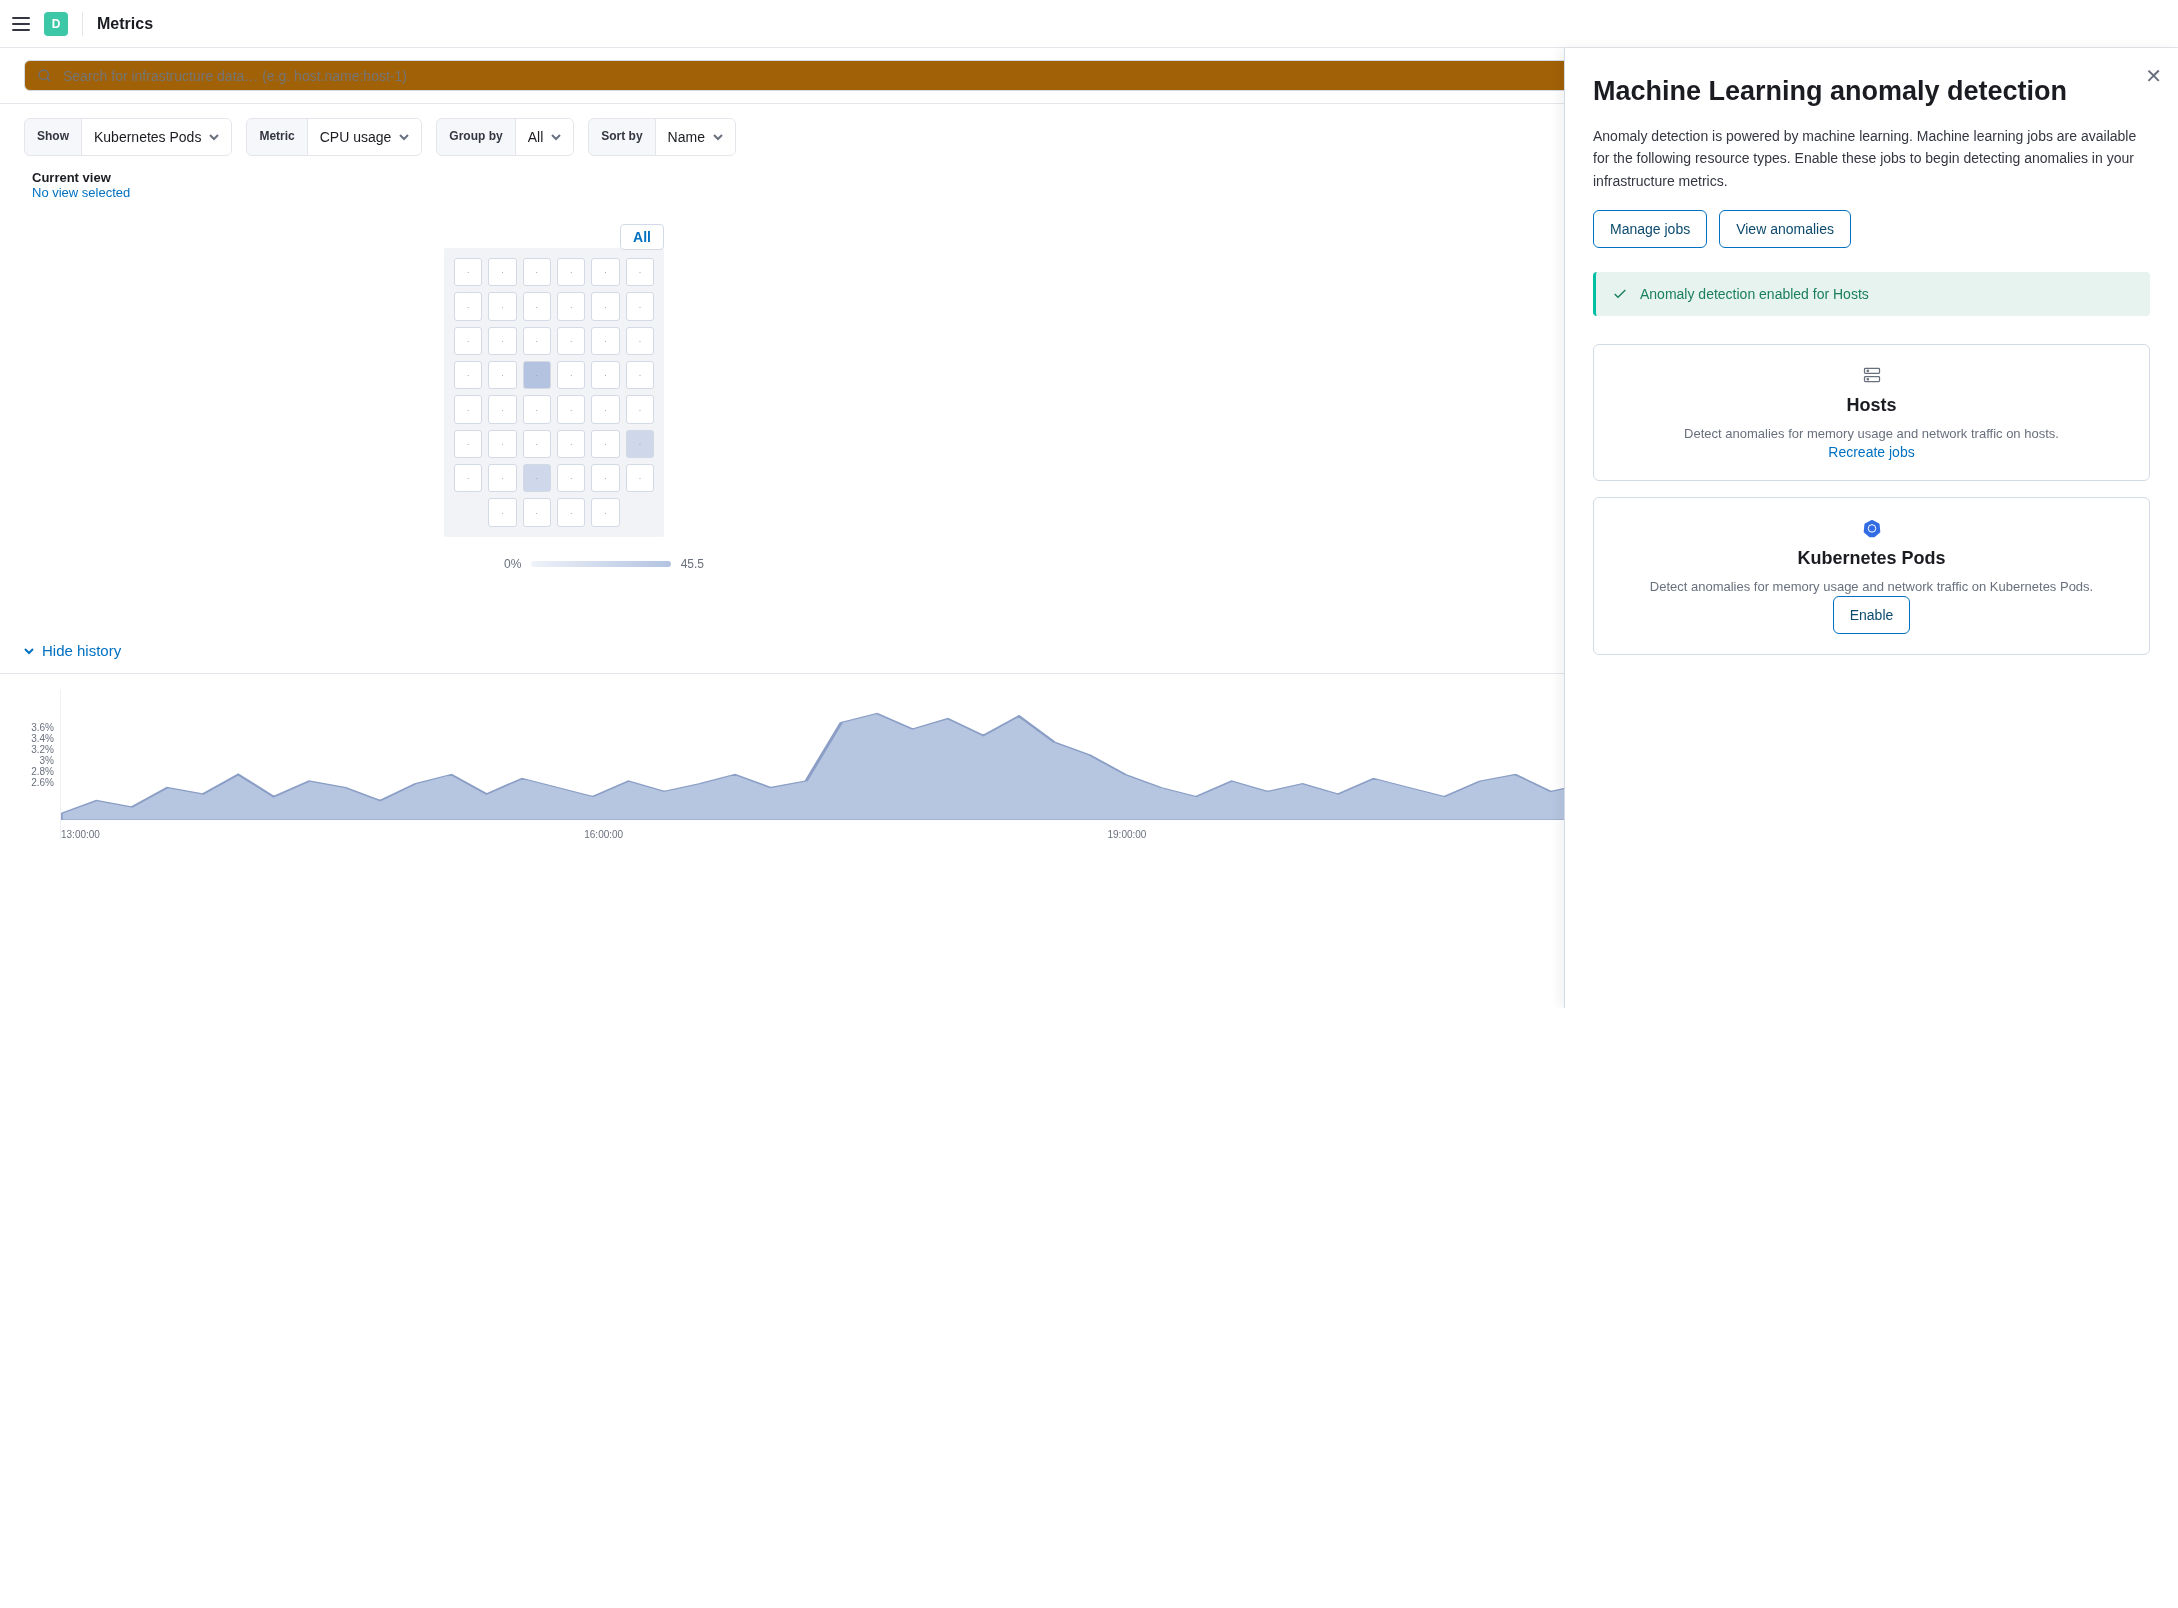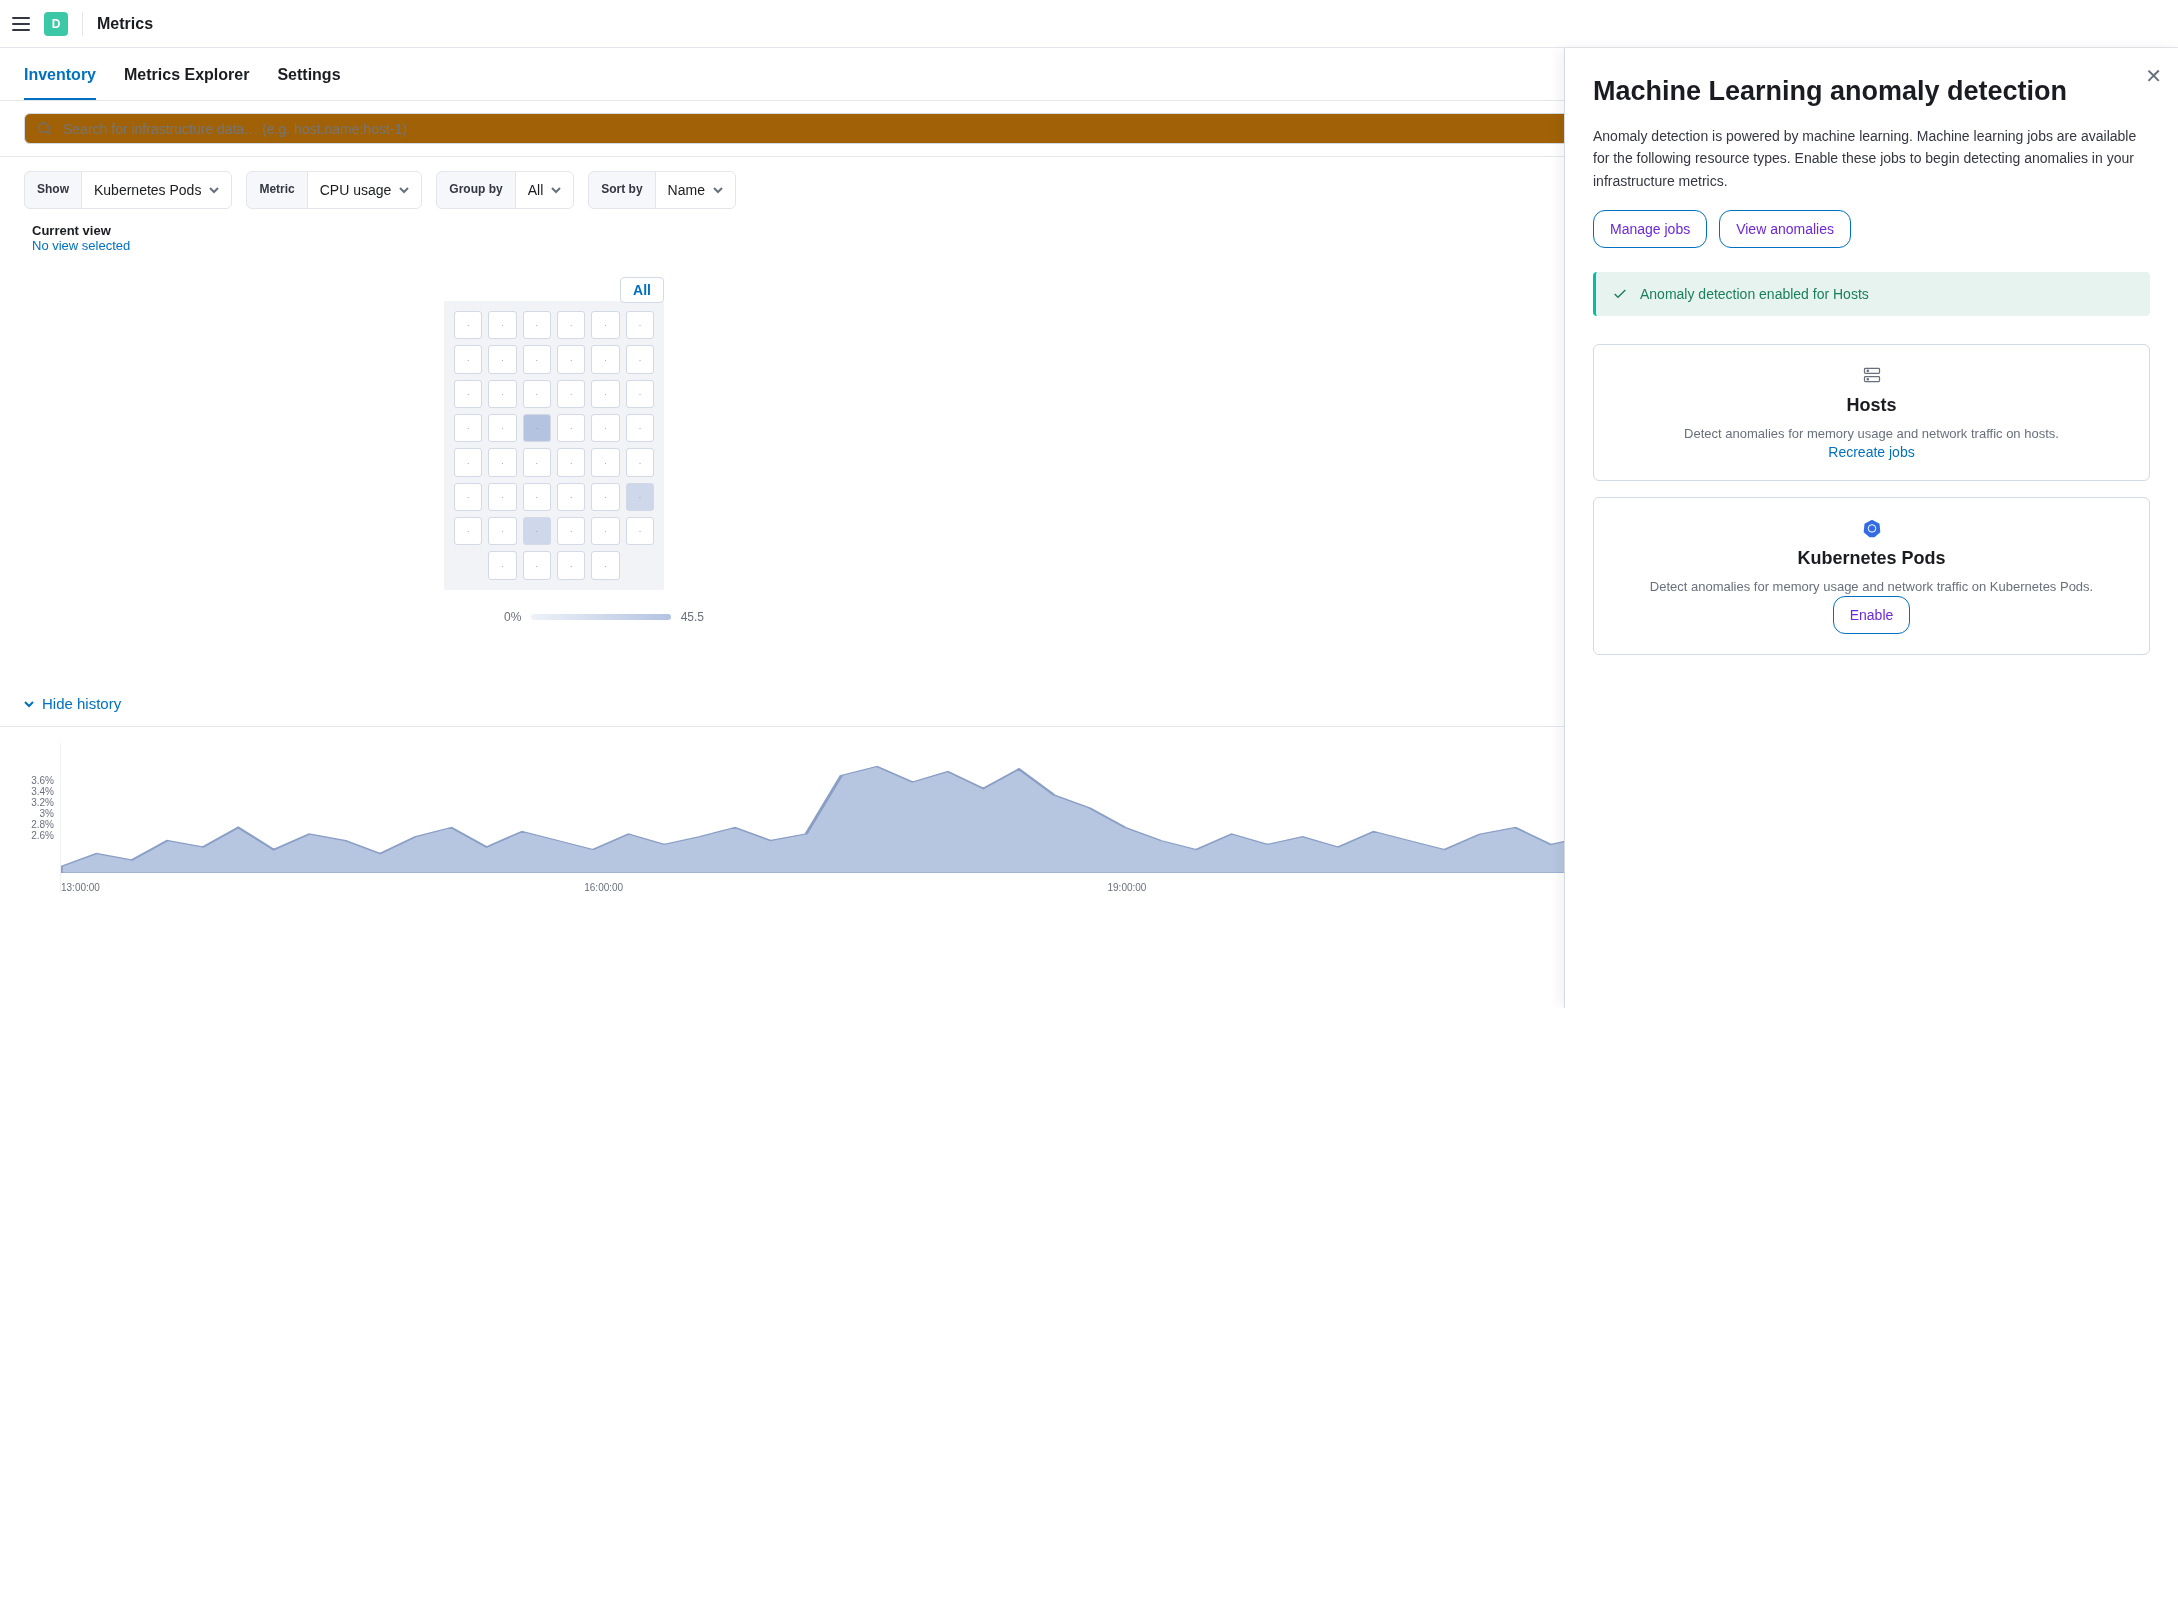--- a/index.html
+++ b/index.html
@@ -45,21 +45,21 @@
 .chart-y span{padding-right:6px}
 .chart-plot{flex:1;position:relative;border-left:1px solid #eef0f4}
 .chart-x{position:absolute;bottom:0;left:0;right:0;display:flex;font-size:10px;color:#69707d}
 .chart-x span{flex:1}
 .area-path{fill:#a6b8d9;stroke:#6d87b8;stroke-width:1;opacity:.8}
 .flyout{position:absolute;top:0;right:0;width:614px;height:100%;background:#fff;border-left:1px solid #d3dae6;box-shadow:-4px 0 12px rgba(0,0,0,.06);padding:28px;overflow:auto}
 .flyout-close{position:absolute;top:16px;right:16px;cursor:pointer;font-size:20px;color:#69707d;background:none;border:0}
 .flyout h1{font-size:27px;font-weight:600;margin-bottom:18px}
 .flyout-desc{font-size:14px;line-height:1.6;color:#343741;margin-bottom:18px}
 .fly-btns{display:flex;gap:12px;margin-bottom:24px}
-.btn-outline{border:1px solid #0071c2;color:#6d28d9;background:#fff;padding:10px 16px;border-radius:12px;font-size:14px;cursor:pointer;font-weight:500}
+.btn-outline{border:1px solid #0071c2;color:#0c4a6e;background:#fff;padding:10px 16px;border-radius:6px;font-size:14px;cursor:pointer;font-weight:500}
 .callout{background:#e6f3ee;border-left:3px solid #00bfa5;padding:14px 16px;border-radius:4px;display:flex;align-items:center;gap:12px;color:#1a7f5c;font-size:14px;margin-bottom:28px}
 .callout svg{stroke:#1a7f5c;width:16px;height:16px;fill:none;stroke-width:2}
 .cards{display:grid;grid-template-columns:1fr;gap:16px}
 .card{border:1px solid #d3dae6;border-radius:6px;padding:20px 18px;text-align:center}
 .card-icon{width:20px;height:20px;margin:0 auto 10px}
 .card-title{font-size:18px;font-weight:700;margin-bottom:8px}
 .card-desc{font-size:13px;color:#69707d;line-height:1.5;}
 .link-btn{color:#0071c2;font-size:14px;background:none;border:0;cursor:pointer;font-weight:500}
 .page{position:relative;min-height:960px}
 </style>
@@ -73,25 +73,20 @@
       <span></span>
     </div>
   <div class="space-badge">D</div>
   <div class="vr"></div>
   <div class="app-title">Metrics</div>
 </div>
 
 <div class="page">
 <div class="main">
 
-<div class="tabs">
-  <div class="tab active">Inventory</div>
-  <div class="tab">Metrics Explorer</div>
-  <div class="tab">Settings</div>
-</div>
 
 <div class="searchbar">
   <div class="search-input-wrap">
     <svg class="search-icon" viewBox="0 0 24 24">
             <circle cx="10" cy="10" r="7"></circle>
             <line x1="20" y1="20" x2="15" y2="15"></line>
           </svg>
     <input type="text" placeholder="Search for infrastructure data… (e.g. host.name:host-1)" style="">
   </div>
 </div>

